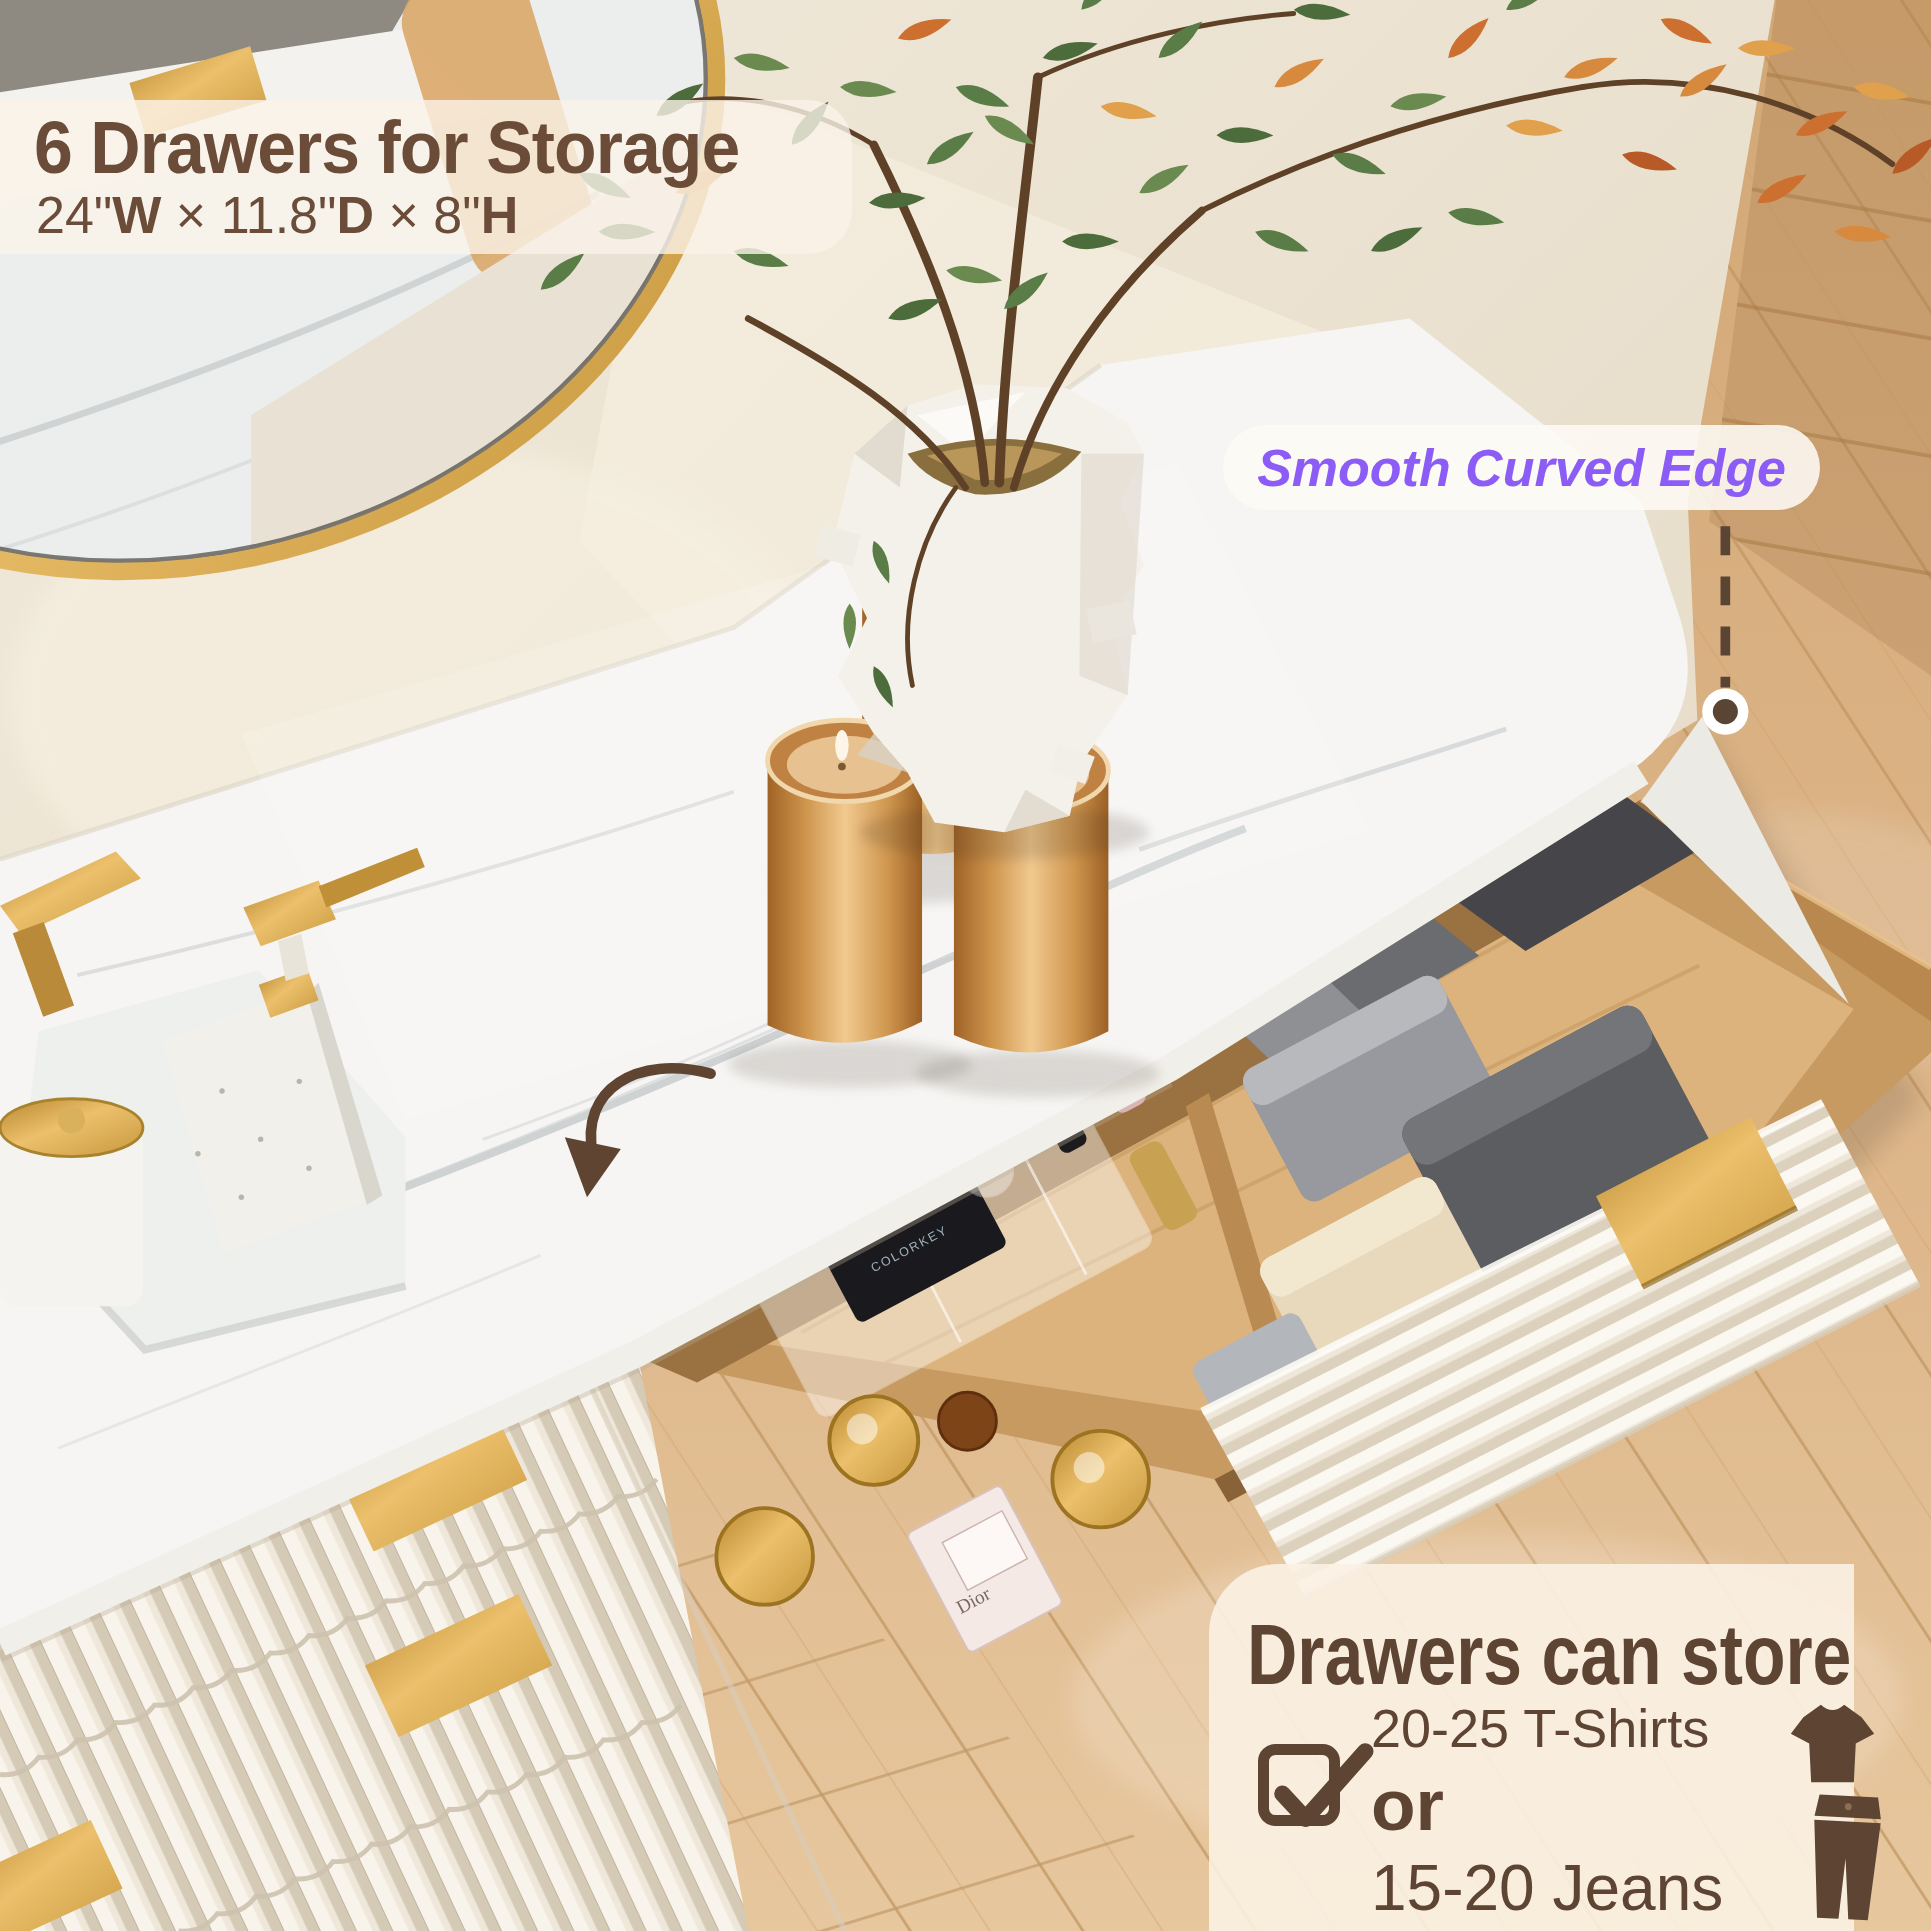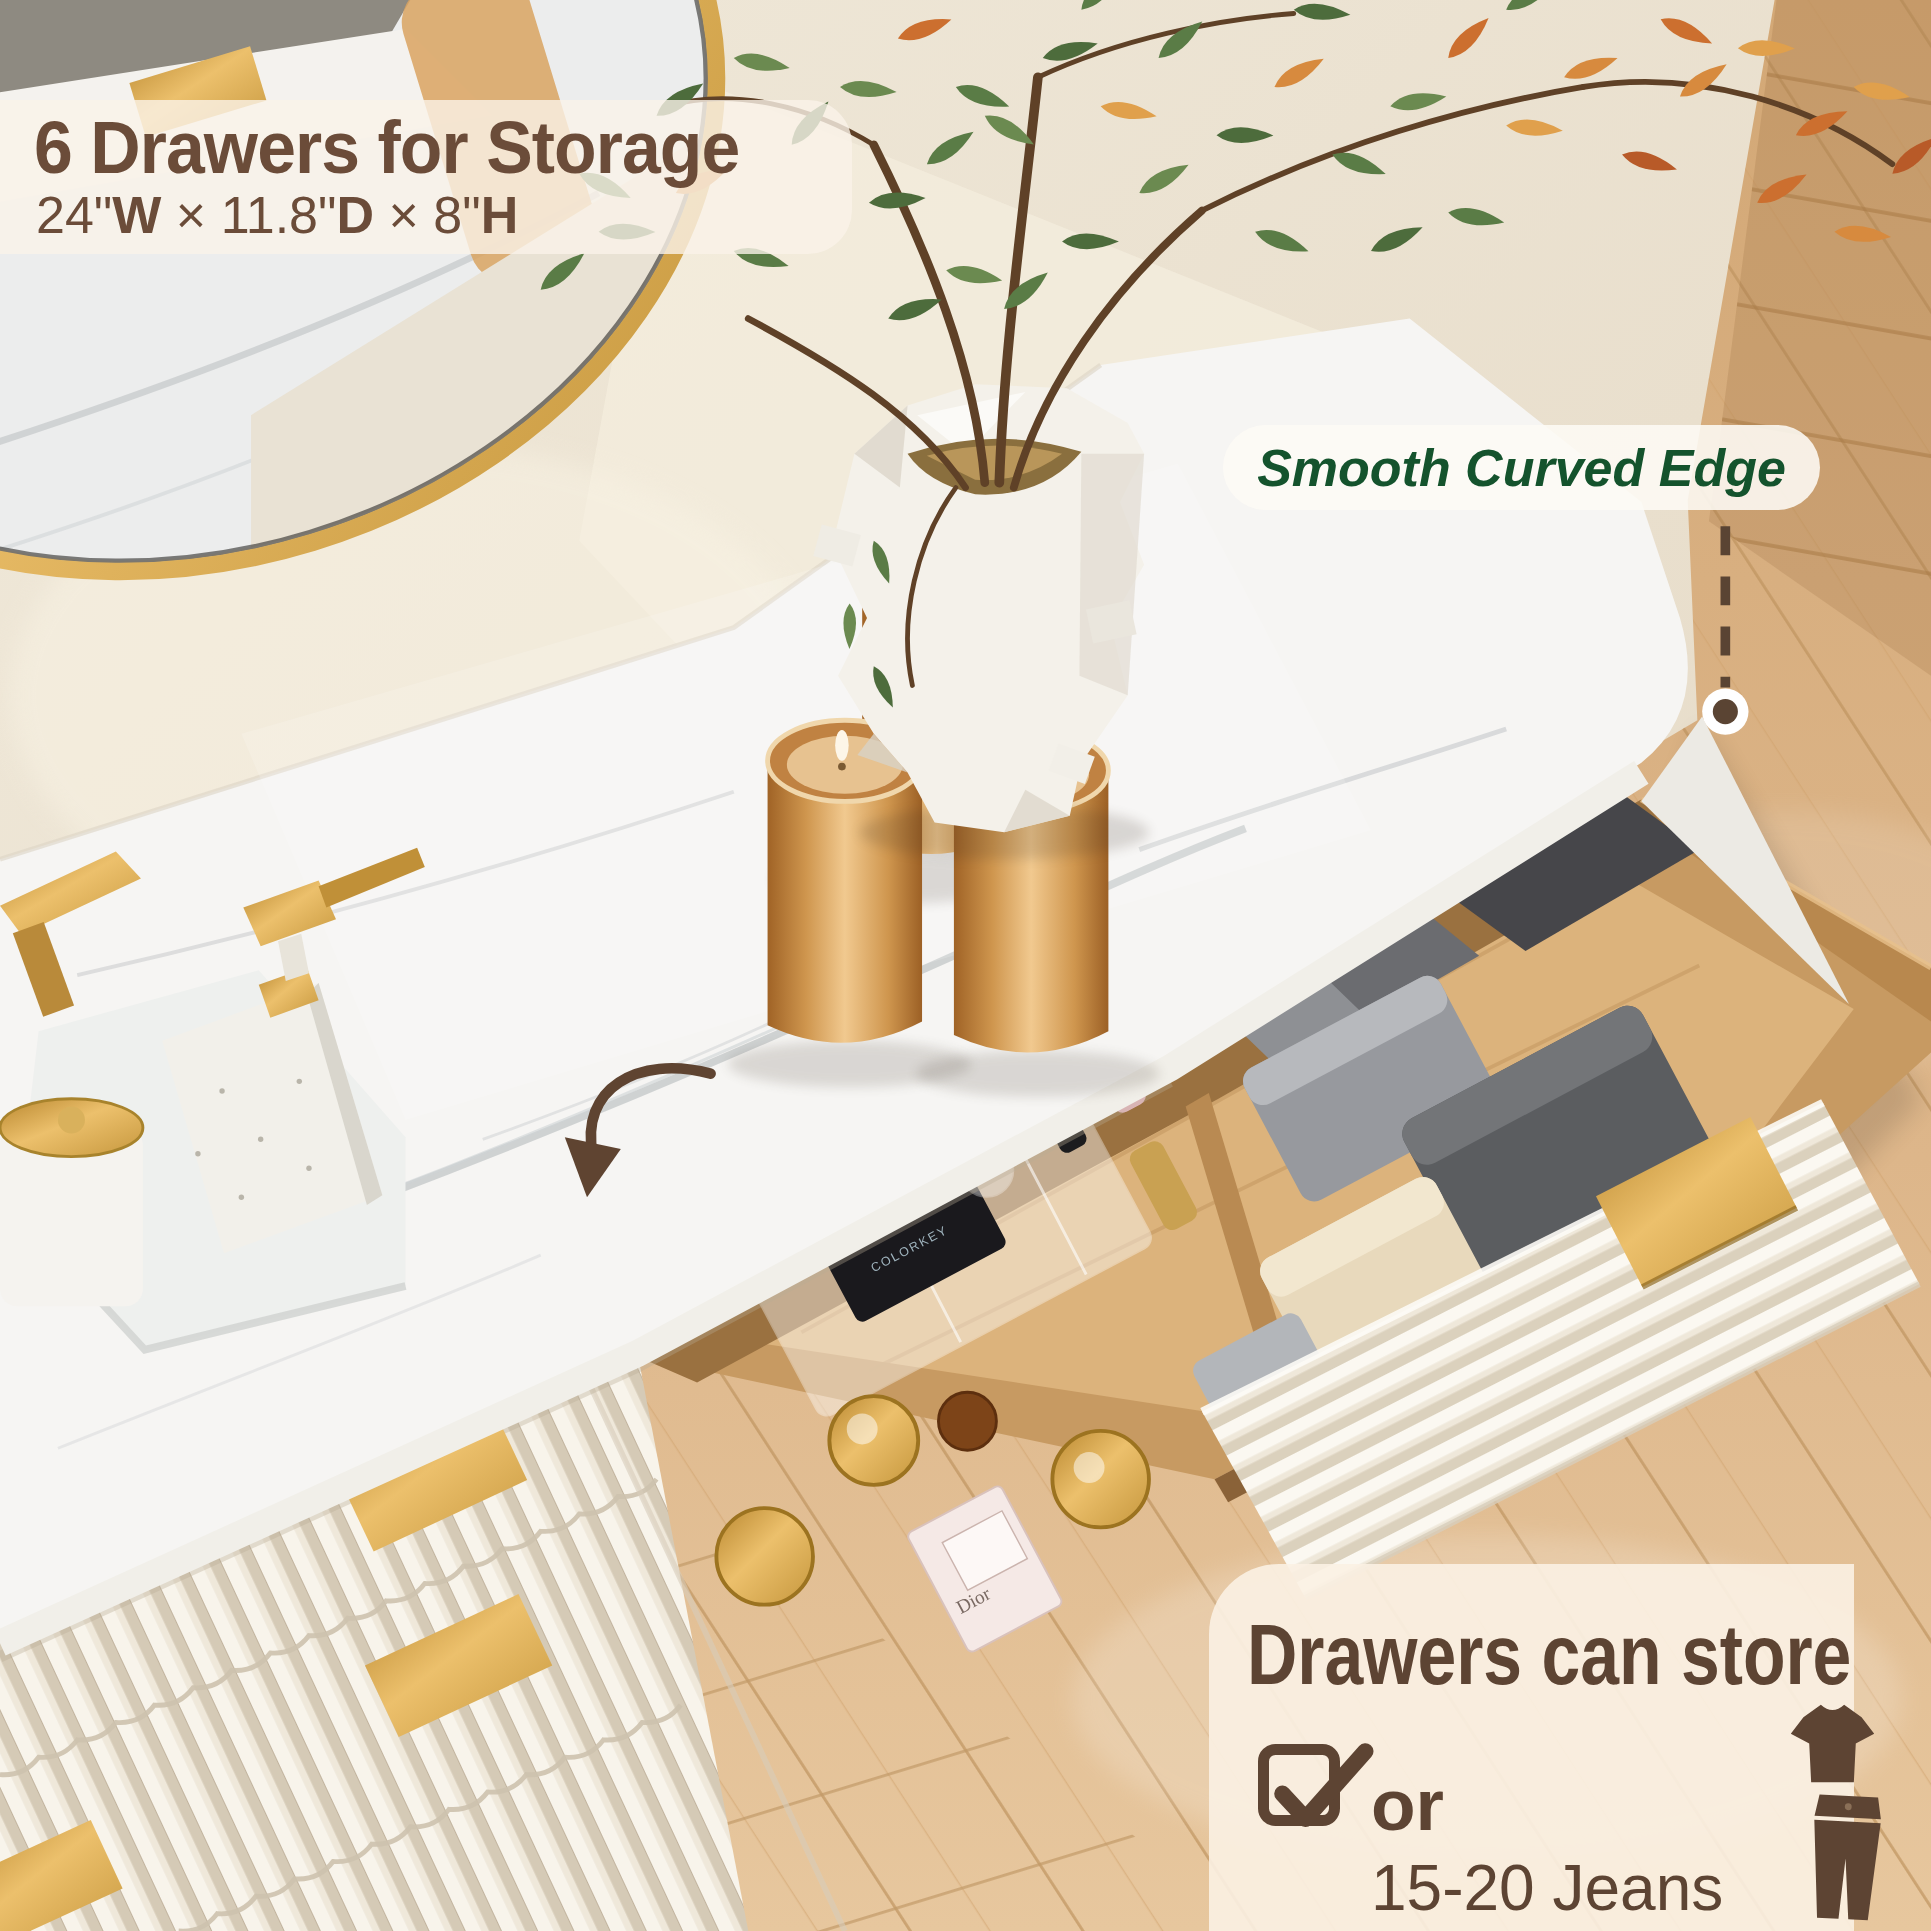--- a/index.html
+++ b/index.html
@@ -10,21 +10,21 @@
   .overlay{position:absolute;box-sizing:border-box;}
   .title-panel{left:-58px;top:100px;width:910px;height:154px;border-radius:44px;
                background:rgba(250,243,232,0.80);}
   .title-panel .big-title{position:absolute;left:92px;top:3.9px;font-size:75px;font-weight:700;
                color:var(--title-brown);white-space:nowrap;transform:scaleX(.93);
                transform-origin:left top;letter-spacing:-1px;}
   .title-panel .dims{position:absolute;left:94px;top:85px;font-size:52px;font-weight:400;
                color:var(--title-brown);white-space:nowrap;letter-spacing:0;}
   .title-panel .dims b{font-weight:700;}
   .pill{display:flex;align-items:center;justify-content:center;border-radius:44px;
-        background:rgba(253,250,245,0.88);color:#14532d;font-style:italic;font-weight:700;
+        background:rgba(253,250,245,0.88);color:#8b5cf6;font-style:italic;font-weight:700;
         white-space:nowrap;}
   .pill.edge{left:1223px;top:425px;width:597px;height:85px;font-size:52px;}
   .pill.marble{left:205px;top:1142px;width:421px;height:89px;font-size:46px;
         background:rgba(253,250,245,0.93);}
   
   .storage-panel{left:1209px;top:1564px;width:645px;height:367px;
         border-top-left-radius:70px;background:rgba(251,241,227,0.90);}
   .storage-panel .sp-title{position:absolute;left:38px;top:42px;font-size:85px;font-weight:700;
         color:var(--brown);white-space:nowrap;transform:scaleX(.82);transform-origin:left top;}
   .storage-panel .sp-opt1{position:absolute;left:162px;top:133px;font-size:54px;color:var(--brown);
@@ -375,20 +375,21 @@
   <div class="dims" id="dims-line"><span>24"</span><b>W</b><span> × </span><span>11.8"</span><b>D</b><span> × </span><span>8"</span><b>H</b></div>
 </div>
 
 <div class="overlay pill edge">
   <span>Smooth Curved Edge</span>
 </div>
 
 
 <div class="overlay storage-panel">
   <div class="sp-title">Drawers can store</div>
+  <div class="sp-opt1">20-25 T-Shirts</div>
   <div class="sp-or">or</div>
   <div class="sp-opt2">15-20 Jeans</div>
 
   <div class="checkbox">
     <svg width="126" height="106" viewBox="0 0 130 110">
       <polyline points="26,62 50,88 112,18" fill="none" stroke="#5d4433" stroke-width="17" stroke-linecap="round" stroke-linejoin="round"></polyline>
     </svg>
   </div>
 
   <div class="icon tshirt">

